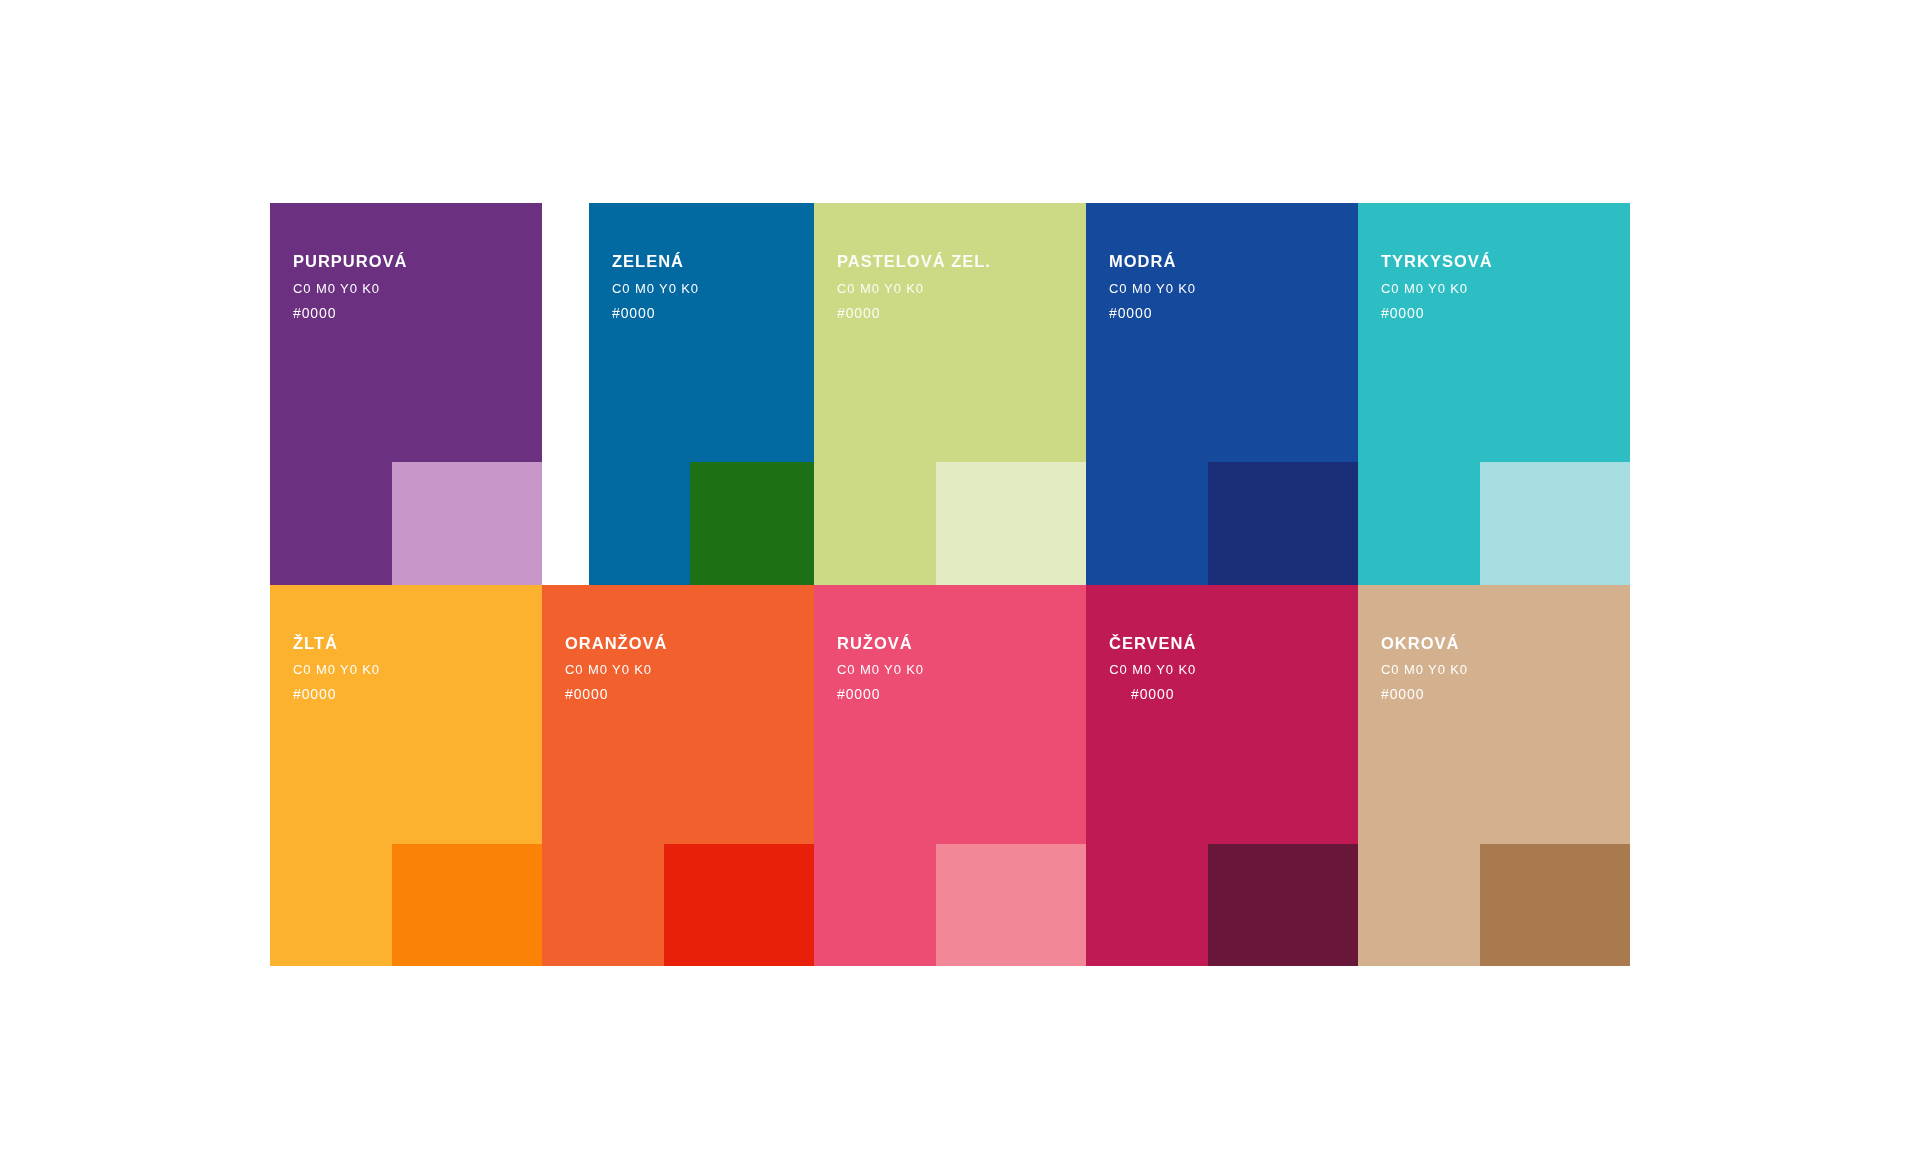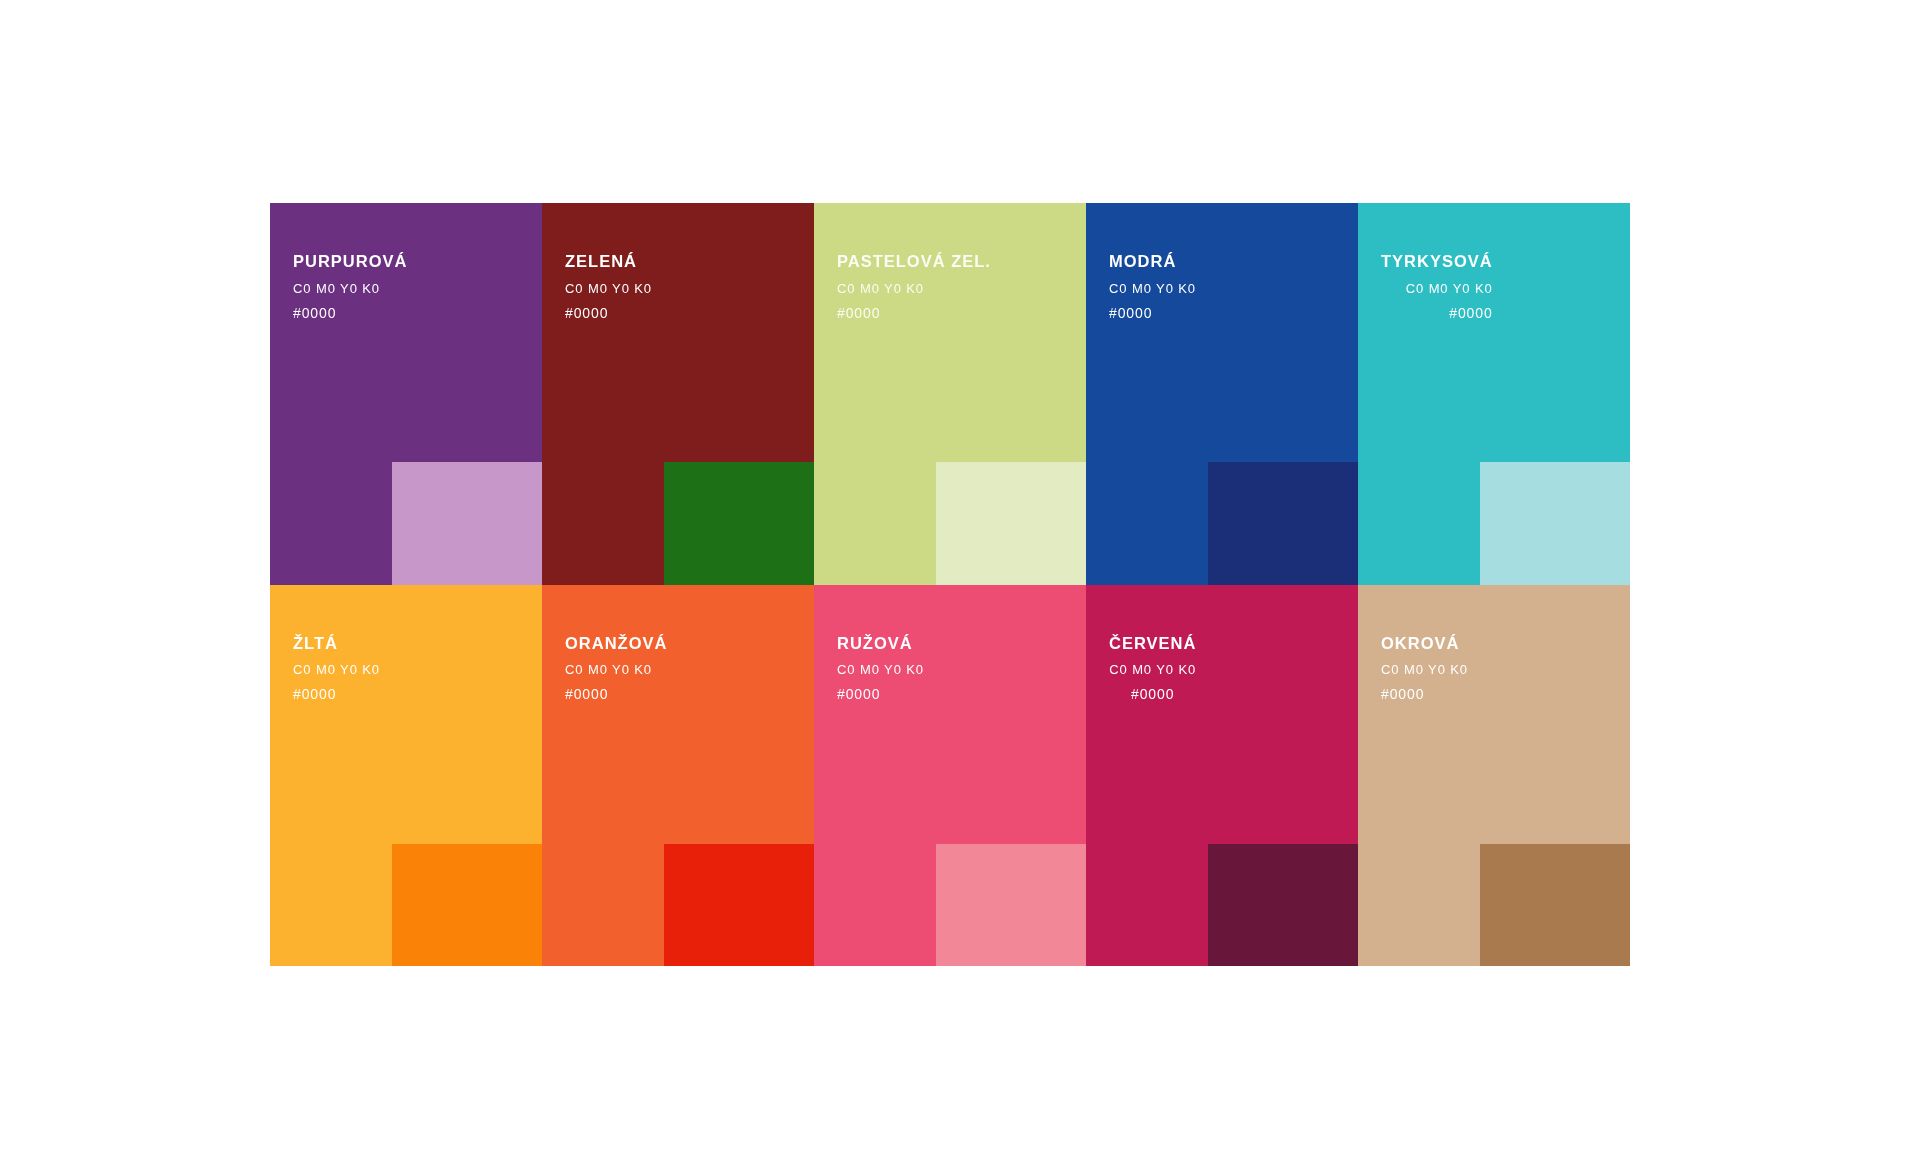--- a/index.html
+++ b/index.html
@@ -93,21 +93,21 @@
 <div id="palette-sheet">
   <div id="swatch-grid">
       <div class="swatch-cell" style="background: rgb(107, 49, 128);">
         <div class="swatch-accent" style="background: rgb(198, 151, 200);"></div>
         <div class="swatch-text">
           <div class="swatch-name">PURPUROVÁ</div>
           <div class="swatch-cmyk">C0 M0 Y0 K0</div>
           <div class="swatch-hex">#0000</div>
         </div>
       </div>
-      <div class="swatch-cell" style="background: #7f1d1d;">
+      <div class="swatch-cell" style="background: #0369a1; margin-left: 47px;">
         <div class="swatch-accent" style="background: rgb(30, 112, 22);"></div>
         <div class="swatch-text">
           <div class="swatch-name">ZELENÁ</div>
           <div class="swatch-cmyk">C0 M0 Y0 K0</div>
           <div class="swatch-hex">#0000</div>
         </div>
       </div>
       <div class="swatch-cell pale" style="background: rgb(205, 218, 133); padding-left: 48px;">
         <div class="swatch-accent" style="background: rgb(227, 235, 195);"></div>
         <div class="swatch-text">
@@ -117,21 +117,21 @@
         </div>
       </div>
       <div class="swatch-cell" style="background: rgb(20, 73, 155); padding-left: 8px;">
         <div class="swatch-accent" style="background: rgb(26, 47, 119);"></div>
         <div class="swatch-text">
           <div class="swatch-name">MODRÁ</div>
           <div class="swatch-cmyk">C0 M0 Y0 K0</div>
           <div class="swatch-hex">#0000</div>
         </div>
       </div>
-      <div class="swatch-cell" style="background: rgb(45, 190, 196); text-align: right;">
+      <div class="swatch-cell" style="background: rgb(45, 190, 196);">
         <div class="swatch-accent" style="background: rgb(166, 221, 224);"></div>
         <div class="swatch-text">
           <div class="swatch-name">TYRKYSOVÁ</div>
           <div class="swatch-cmyk">C0 M0 Y0 K0</div>
           <div class="swatch-hex">#0000</div>
         </div>
       </div>
       <div class="swatch-cell" style="background: rgb(252, 178, 47);">
         <div class="swatch-accent" style="background: rgb(249, 130, 7);"></div>
         <div class="swatch-text">

